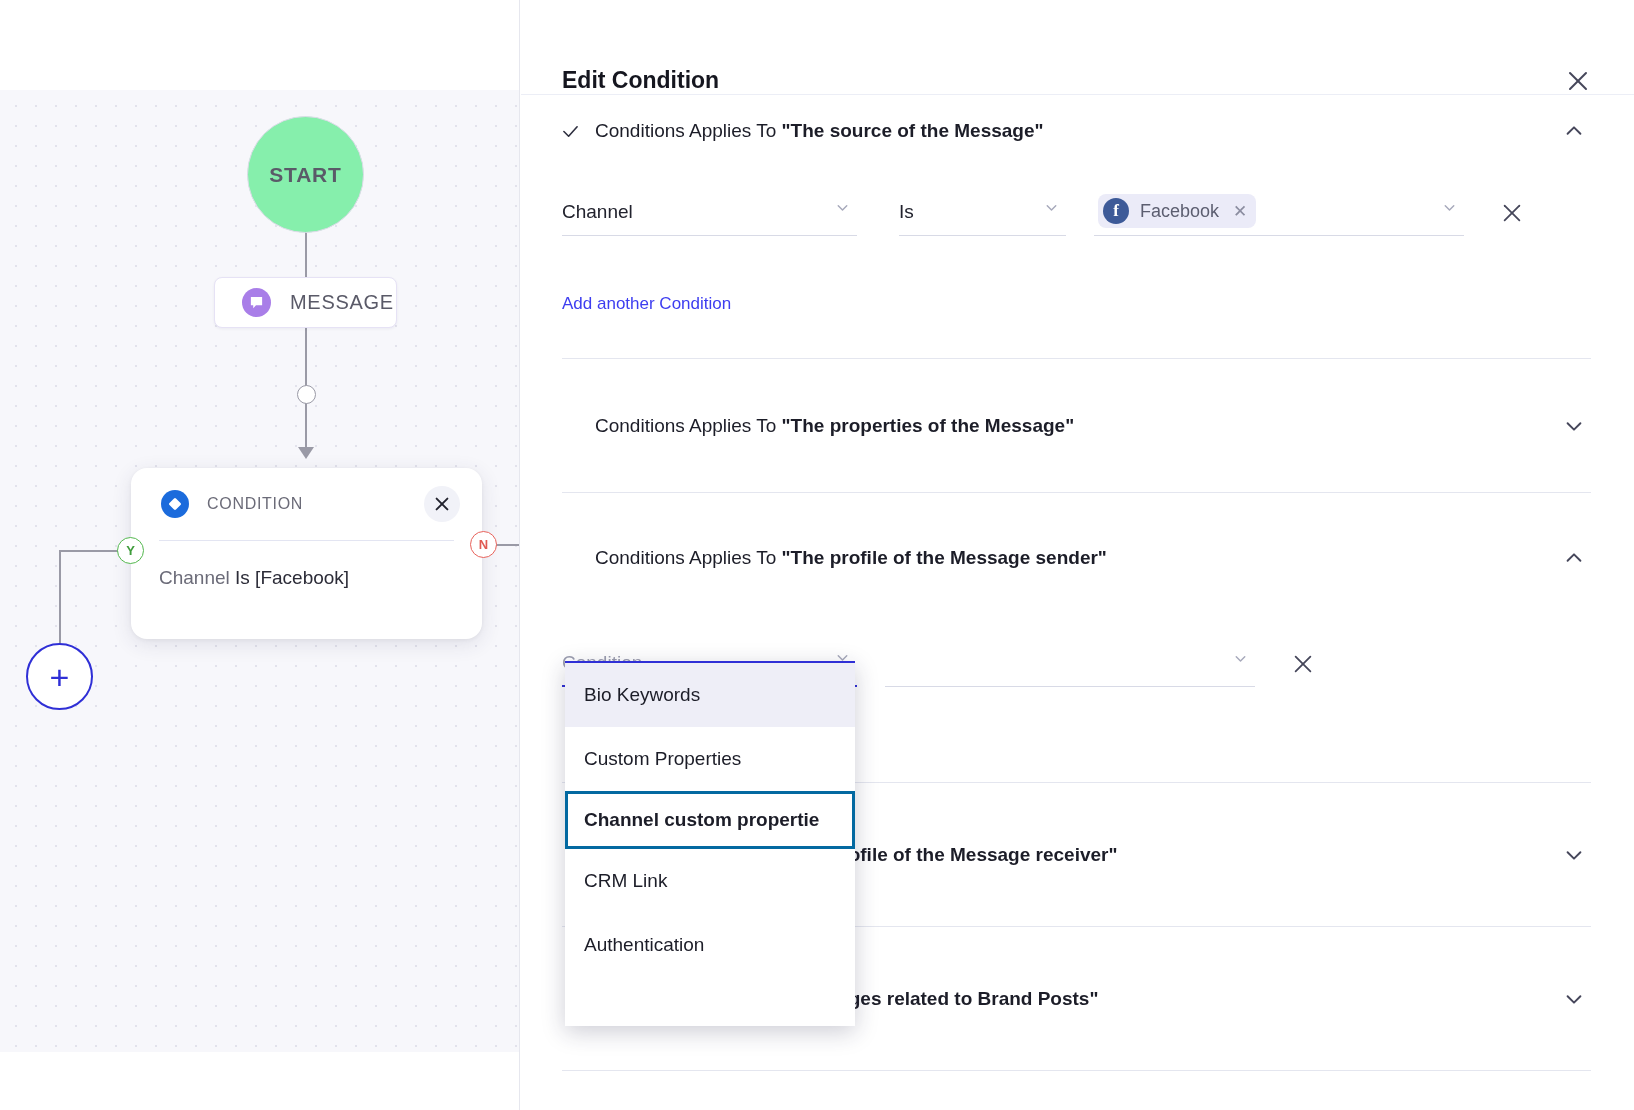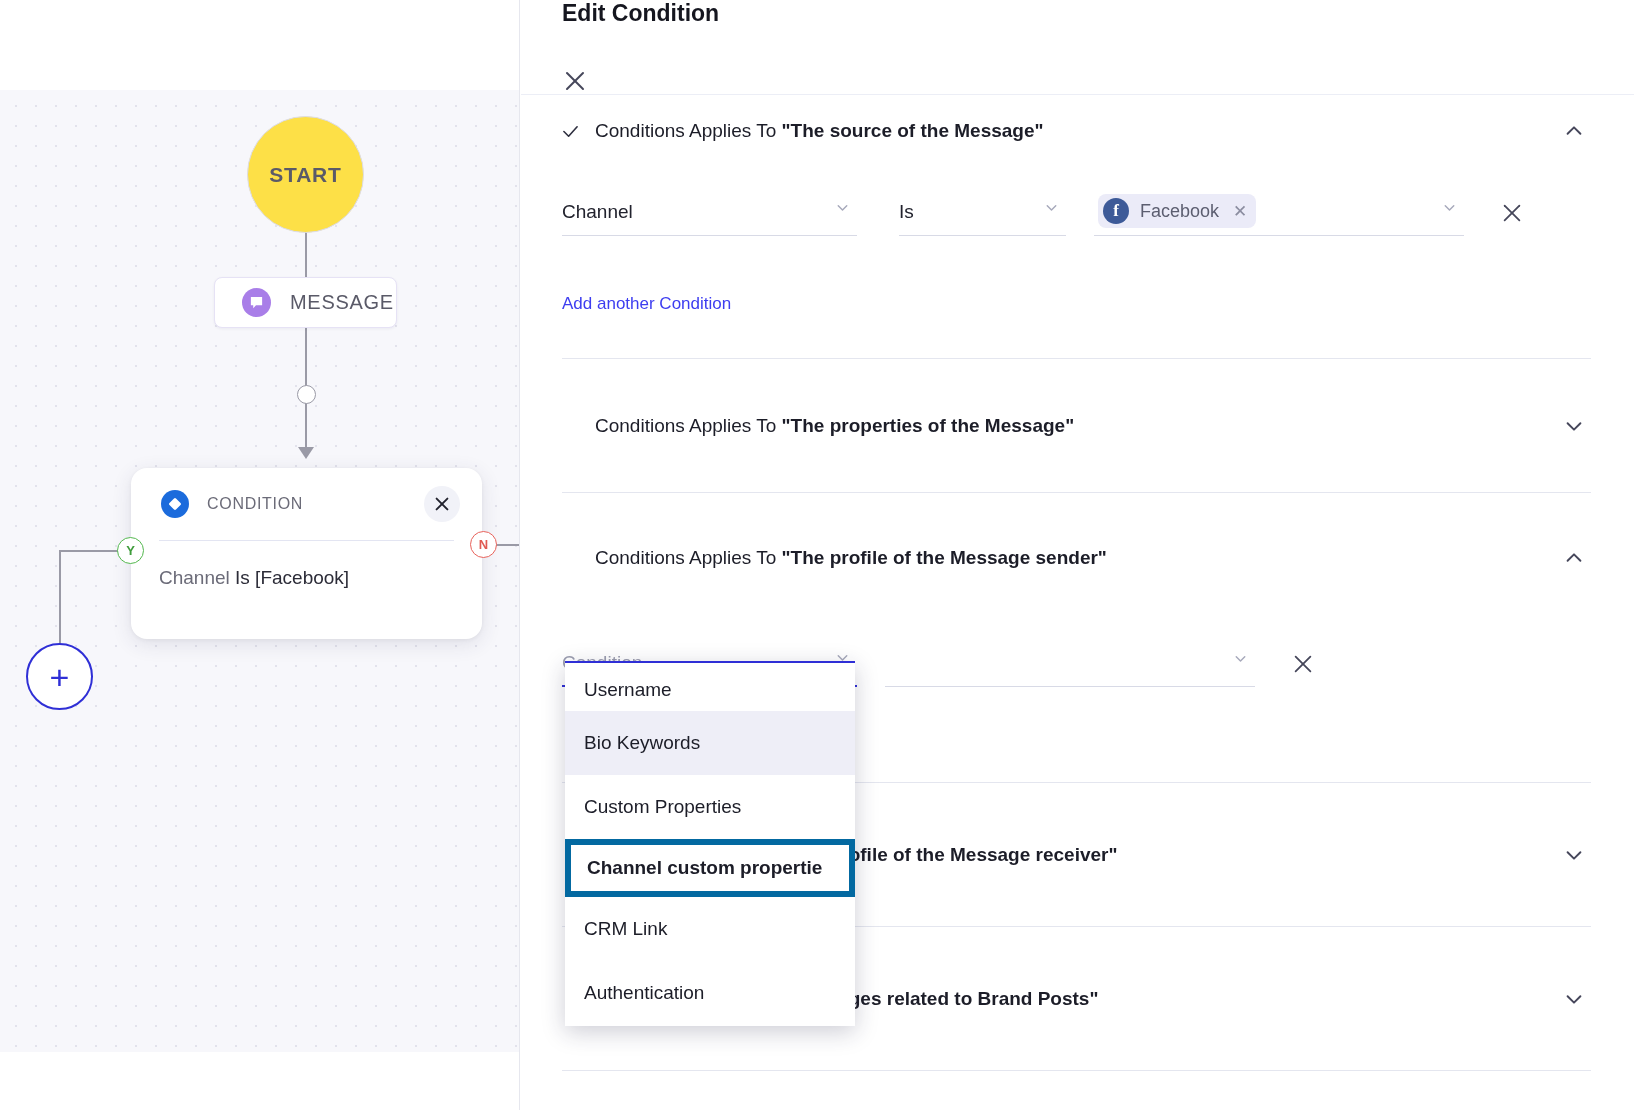--- a/index.html
+++ b/index.html
@@ -32,21 +32,21 @@
     position: absolute;
     background: #9a9aa6;
   }
 
   
   #start-node {
     position: absolute;
     left: 247px; top: 116px;
     width: 117px; height: 117px;
     border-radius: 50%;
-    background: #fde047;
+    background: #86efac;
     border: 1px solid #dcdce8;
     display: flex; align-items: center; justify-content: center;
     color: #5a5a68;
     font-size: 21px; font-weight: bold; letter-spacing: 0.8px;
   }
 
   
   #message-node {
     position: absolute;
     left: 214px; top: 277px;
@@ -141,24 +141,23 @@
   
   #panel {
     position: absolute; left: 521px; top: 0;
     width: 1113px; height: 1110px;
     background: #ffffff;
     overflow: hidden;
   }
   #panel-header {
     position: relative;
     height: 95px;
-    display: flex; align-items: flex-start;
+    display: flex; align-items: flex-end;
     padding: 0 43px 0 41px;
     border-bottom: 1px solid #eceef6;
-    flex-direction: column;
   }
   #panel-header .ph-title {
     flex: 1; font-size: 23px; font-weight: bold; color: #15161f;
   }
   .icon-btn { cursor: pointer; display: flex; align-items: center; justify-content: center; }
 
   .section { position: relative; padding: 0 43px 0 41px; }
   .sec-head {
     display: flex; align-items: center;
     height: 68px;
@@ -229,21 +228,21 @@
     z-index: 30;
   }
   #dropdown .opt {
     height: 64px; display: flex; align-items: center;
     padding-left: 19px;
     font-size: 19px; color: #1c1d28; cursor: pointer;
   }
   #dropdown .opt.hover { background: #eeeef7; }
   #dropdown .opt.first { height: 48px; align-items: flex-end; padding-bottom: 10px; }
   #dropdown .opt.selected {
-    border: 6px solid #0369a1;
+    border: 3px solid #0369a1;
     font-weight: bold;
     height: 58px;
     padding-left: 16px;
   }
 </style>
 </head>
 <body>
 
 <div id="root">
 
@@ -453,23 +452,20 @@
             </svg>
         </span>
       </div>
     </div>
 
     <div class="divider"></div>
 
   </div>
 
   <div id="dropdown">
-    <div class="opt first">
-      <span>Username</span>
-    </div>
     <div class="opt hover">
       <span>Bio Keywords</span>
     </div>
     <div class="opt">
       <span>Custom Properties</span>
     </div>
     <div class="opt selected">
       <span>Channel custom propertie</span>
     </div>
     <div class="opt">

